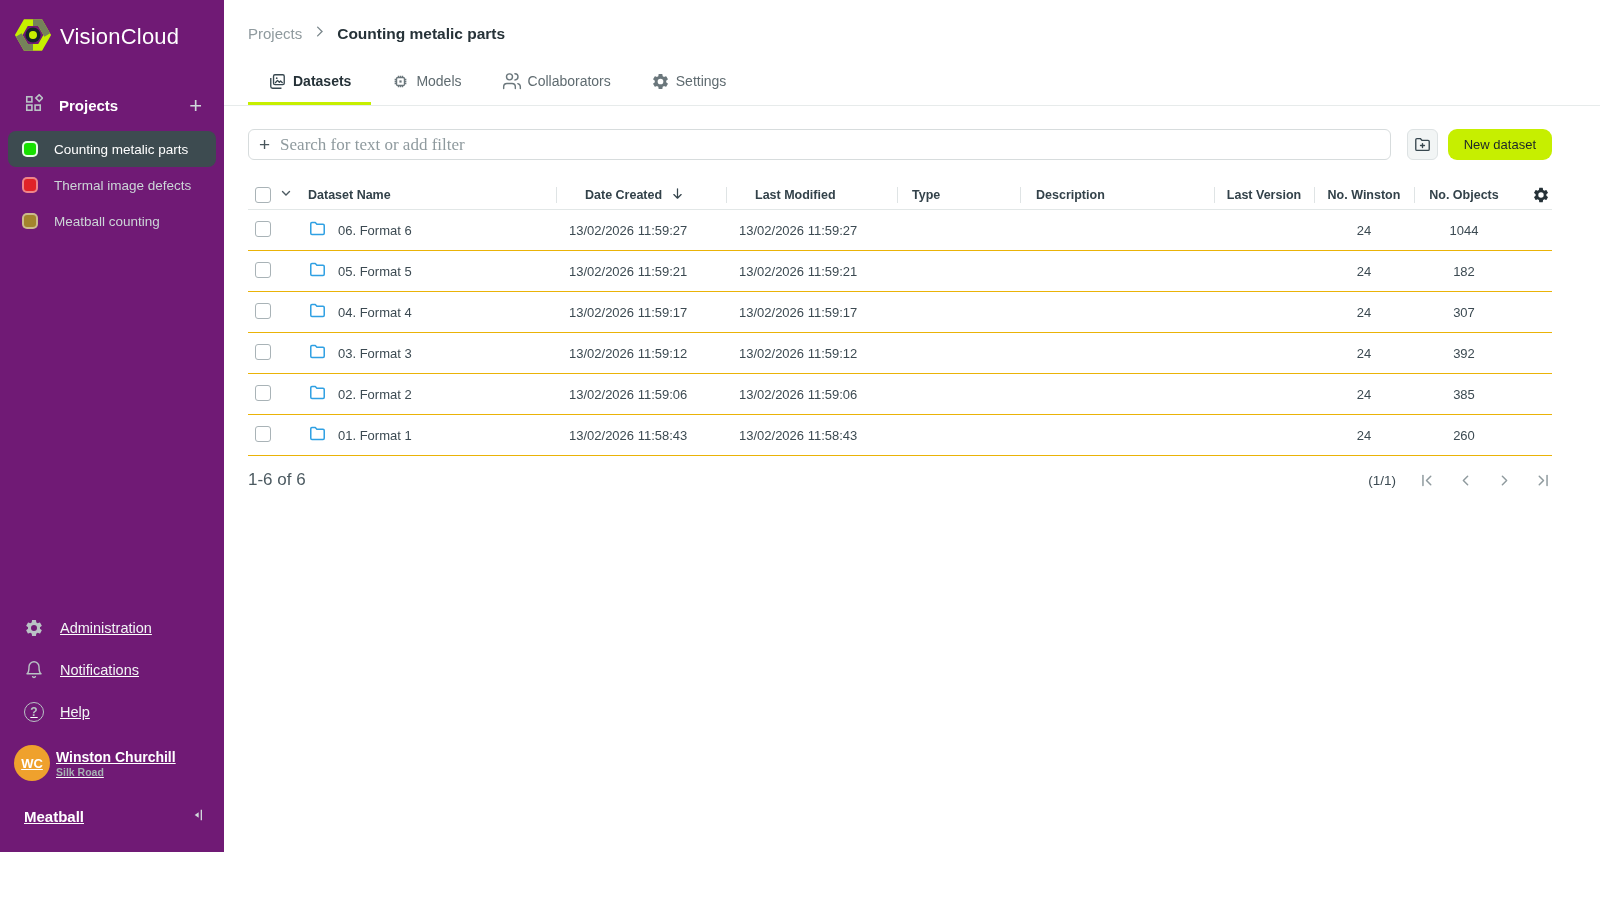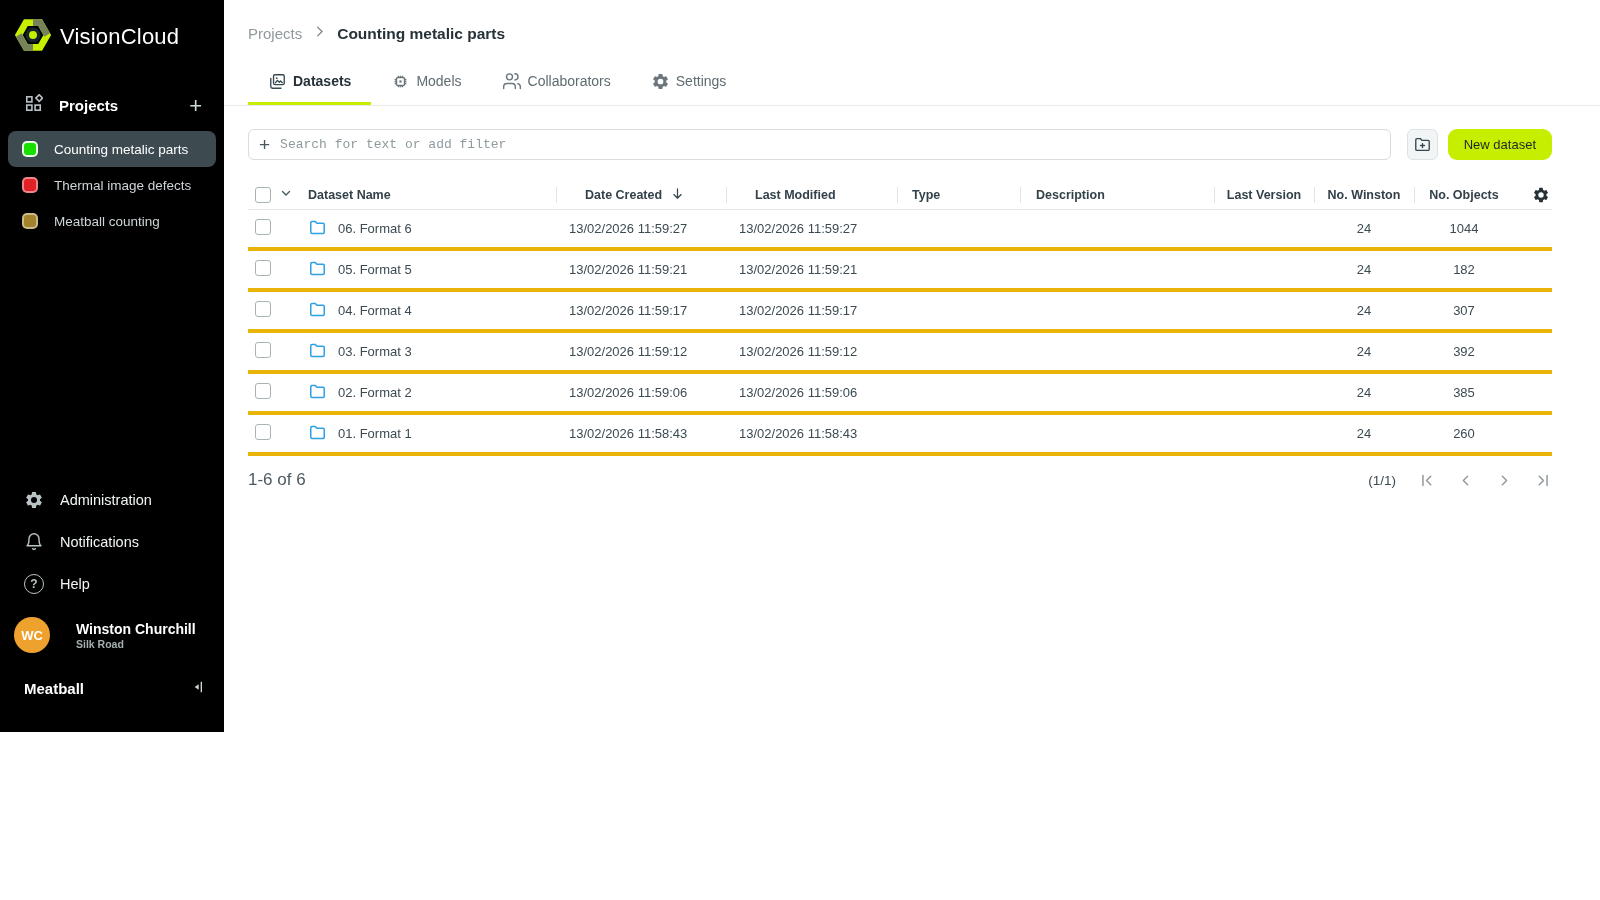--- a/index.html
+++ b/index.html
@@ -1,37 +1,37 @@
 <!DOCTYPE html>
 <html><head>
 <meta charset="utf-8">
 <style>
   * { margin:0; padding:0; box-sizing:border-box; }
   html,body { width:1600px; height:900px; overflow:hidden; background:#fff;
               font-family:"Liberation Sans", sans-serif; }
   body { display:flex; }
 
   
-  .sidebar { width:224px; min-width:224px; height:732px; background:#000000;
+  .sidebar { width:224px; min-width:224px; height:852px; background:#701a75;
              color:#fff; display:flex; flex-direction:column; position:relative; }
   .logo-row { display:flex; align-items:center; gap:8px; padding:16px 14px 10px 14px; }
   .logo-text { font-size:22px; font-weight:500; letter-spacing:.2px; color:#fff; }
   .projects-head { display:flex; align-items:center; padding:26px 22px 14px 24px; }
   .projects-head .ph-label { font-size:15px; font-weight:700; margin-left:16px; flex:1; }
   .plus-glyph { font-size:22px; font-weight:400; color:#cfd8da; line-height:18px; cursor:pointer; }
   .proj-item { display:flex; align-items:center; gap:16px; height:36px; margin:0 8px;
                padding:0 14px; border-radius:8px; font-size:13.5px; color:#ccd5d7; cursor:pointer; }
   .proj-item.selected { background:#3d4b50; color:#fff; font-weight:500; }
   .swatch { width:16px; height:16px; border-radius:5px; border:2px solid rgba(255,255,255,.45); flex:none; }
   .proj-item.selected .swatch { border-color:rgba(255,255,255,.9); }
-  .sidebar-bottom { margin-top:auto; padding-bottom:26px; }
+  .sidebar-bottom { margin-top:auto; padding-bottom:18px;text-decoration:underline; }
   .side-link { display:flex; align-items:center; gap:16px; padding:11px 24px; font-size:14.5px;
                font-weight:500; color:#f2f5f5; cursor:pointer; }
   .side-link .icon { color:#b9c3c5; display:flex; }
-  .user-row { display:flex; align-items:center; gap:26px; padding:12px 24px 12px 14px; cursor:pointer; }
+  .user-row { display:flex; align-items:center; gap:6px; padding:12px 24px 12px 14px; cursor:pointer; }
   .avatar { width:36px; height:36px; border-radius:50%; background:#efa12d; color:#fff;
             font-size:13px; font-weight:700; display:flex; align-items:center; justify-content:center; }
   .user-name { font-size:14px; font-weight:600; color:#fff; line-height:17px; }
   .user-org { font-size:10.5px; font-weight:700; color:#a6b0b3; }
   .collapse-row { display:flex; align-items:center; justify-content:space-between;
                   padding:14px 18px 8px 24px; font-size:15px; font-weight:600; cursor:pointer; }
 
   
   .main { flex:1; display:flex; flex-direction:column; background:#fff; }
   .breadcrumb { display:flex; align-items:center; gap:10px; padding:24px 24px 0 24px; }
@@ -41,40 +41,40 @@
   .tab { display:flex; align-items:center; gap:6px; padding:10px 20px 11px 20px; font-size:14px;
          font-weight:500; color:#5f6b70; cursor:pointer; border-bottom:3px solid transparent; }
   .tab .icon { color:#6b777c; display:flex; }
   .tab.active { color:#263238; font-weight:700; border-bottom-color:#c6ef00; }
   .tab.active .icon { color:#37474f; }
 
   .toolbar { display:flex; align-items:center; padding:23px 48px 0 24px; gap:16px; }
   .searchbox { flex:1; height:31px; border:1px solid #d7dcdd; border-radius:6px; background:#fff;
                display:flex; align-items:center; padding:0 10px; gap:10px; }
   .searchbox .plus { font-size:19px; color:#49565c; line-height:1; cursor:pointer; }
-  .searchbox input { border:none; outline:none; flex:1; font-size:13px; color:#4d7c0f;
-                     font-family:Liberation Mono, monospace; background:transparent; }
+  .searchbox input { border:none; outline:none; flex:1; font-size:17px; color:#4d7c0f;
+                     font-family:Liberation Serif, serif; background:transparent; }
   .searchbox input::placeholder { color:#8f9a9e; }
   .icon-btn { width:31px; height:31px; border:1px solid #dde2e3; background:#f2f5f5; border-radius:6px;
               display:flex; align-items:center; justify-content:center; color:#37474f; cursor:pointer; flex:none; }
   .primary-btn { height:31px; padding:0 16px; background:#c6ef00; border:none; border-radius:9px;
                  font-size:13px; font-weight:500; color:#1d262a; cursor:pointer; flex:none;
                  font-family:"Liberation Sans", sans-serif; margin-left:-6px; }
 
   
   .table { margin:20px 48px 0 24px; }
   .trow { display:grid; grid-template-columns:60px 248px 170px 171px 123px 194px 100px 100px 100px 38px;
           align-items:center; }
   .thead { height:30px; border-bottom:1px solid #e2e7e7; }
   .th { font-size:12.5px; font-weight:700; color:#33424a; position:relative; padding-left:29px;
         display:flex; align-items:center; gap:8px; height:100%; }
   .th.sep::before { content:""; position:absolute; left:0; top:7px; width:1px; height:16px; background:#dfe4e5; }
   .th.center { justify-content:center; padding-left:0; }
   .th-select { display:flex; align-items:center; gap:8px; padding-left:7px; }
-  .tbody-row { height:41px; border-bottom:4px solid #eab308; }
+  .tbody-row { height:41px; border-bottom:1px solid #eab308; }
   .cell { font-size:13px; color:#3c4a52; padding-left:13px; }
   .cell.center { text-align:center; padding-left:0; }
   .cell-name { display:flex; align-items:center; gap:11px; padding-left:0; cursor:pointer; }
   .cell-select { padding-left:7px; }
   .cb { appearance:none; -webkit-appearance:none; width:16px; height:16px; border:1.5px solid #a9b3b7;
         border-radius:3px; background:#fff; cursor:pointer; display:inline-block; }
   .gear-cell { display:flex; justify-content:flex-end; padding-right:2px; color:#263238; cursor:pointer; }
 
   .pagination { display:flex; align-items:center; margin:0 48px 0 24px; height:48px; }
   .pg-range { font-size:17px; color:#4c5a61; }

